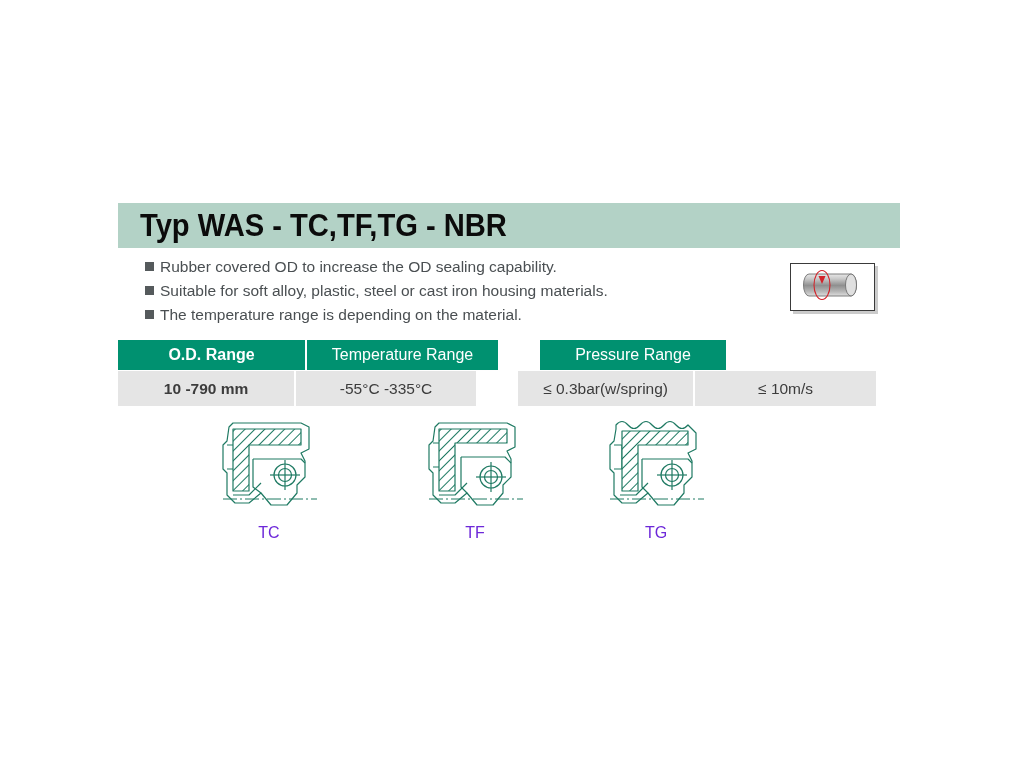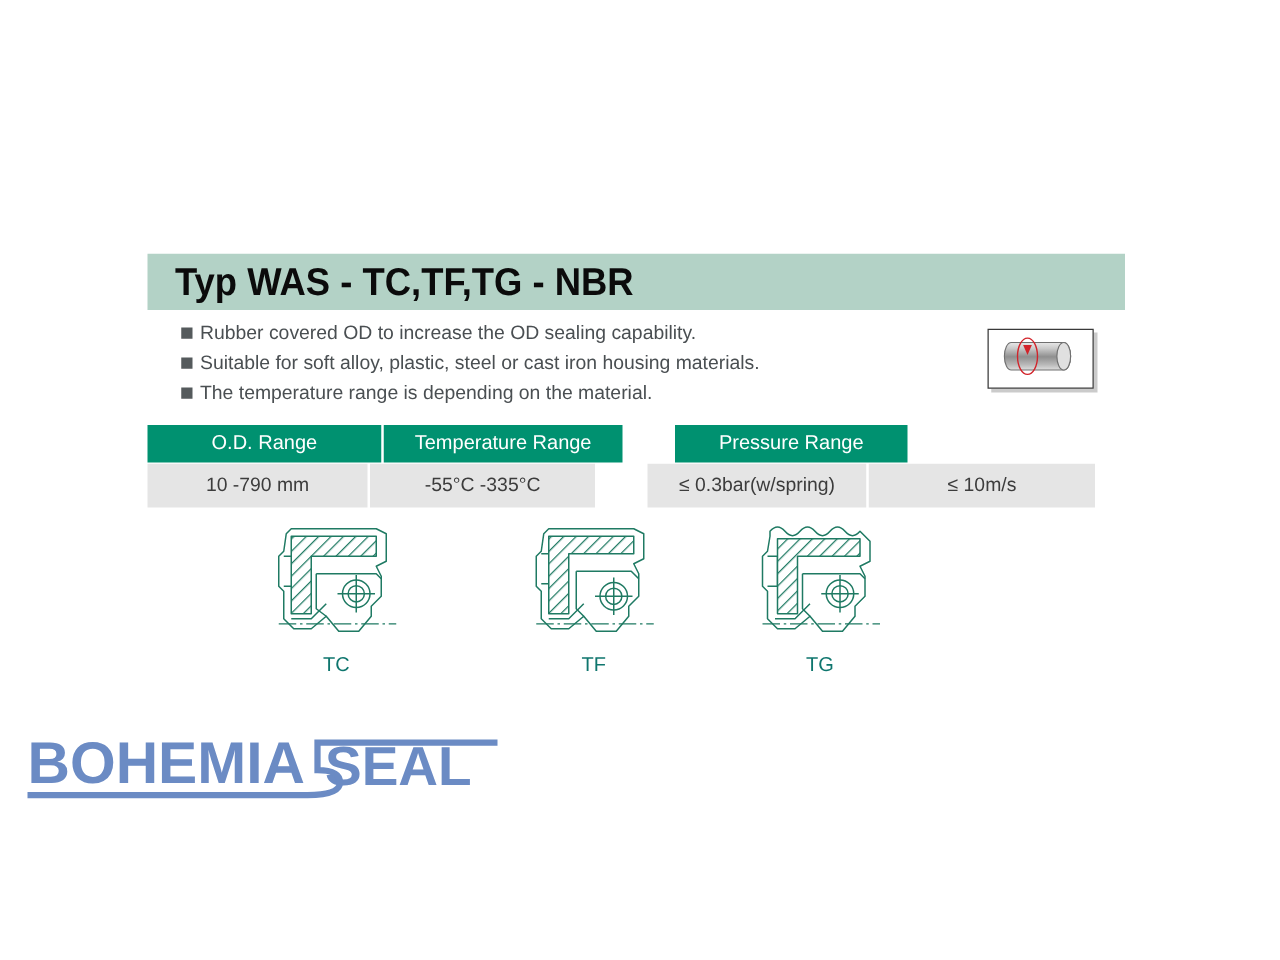--- a/index.html
+++ b/index.html
@@ -55,31 +55,31 @@
   .th{
     background:#009170;color:#ffffff;font-size:16px;
     display:flex;align-items:center;justify-content:center;
     margin-right:2px;white-space:nowrap;
   }
   .td{
     background:#e5e5e5;color:#3c3c3c;font-size:15.5px;
     display:flex;align-items:center;justify-content:center;
     margin-right:2px;white-space:nowrap;
   }
-  .c0{width:187px;}
+  .c0{width:187px;font-weight:bold;}
   .c1{width:191px;}
   .c2{width:186px;margin-left:40px;}
   .c3{width:192px;margin-right:0;}
 
   
   .seals{position:absolute;left:0;top:415px;width:1024px;height:140px;}
   .seal{position:absolute;top:0;width:150px;}
   .seal-svg{display:block;margin:0 auto;}
   .seal-label{
-    text-align:center;font-size:16px;color:#0f766e;margin-top:4px;
+    text-align:center;font-size:16px;color:#6d28d9;margin-top:4px;
   }
   #seal-tc{left:194px;}
   #seal-tf{left:400px;}
   #seal-tg{left:581px;}
 
   
   .logo{position:absolute;left:14px;top:578px;width:400px;height:70px;}
 </style>
 </head>
 <body>
@@ -225,24 +225,14 @@
           <line x1="76" y1="45" x2="76" y2="75"></line>
           <line x1="61" y1="60" x2="91" y2="60"></line>
         </g>
         <line x1="14" y1="84" x2="108" y2="84" stroke="#1f7a63" stroke-width="1" stroke-dasharray="14,3,2,3"></line>
       </svg>
       <div class="seal-label">TG</div>
     </div>
 
   </div>
 
-  <div class="logo">
-    <svg width="400" height="70" viewBox="0 0 400 70">
-
-      <text x="8" y="48" font-family="'Liberation Sans', sans-serif" font-size="47" font-weight="bold" fill="#6b8bc4">BOHEMIA</text>
-
-      <text x="246" y="50" font-family="'Liberation Sans', sans-serif" font-size="44" font-weight="bold" fill="#6b8bc4">SEAL</text>
-
-      <path d="M8 58 L232 58 Q258 58 258 48 Q258 38 240 38 L240 16 L384 16" fill="none" stroke="#6b8bc4" stroke-width="5"></path>
-    </svg>
-  </div>
 
 </div>
 
 </body></html>

